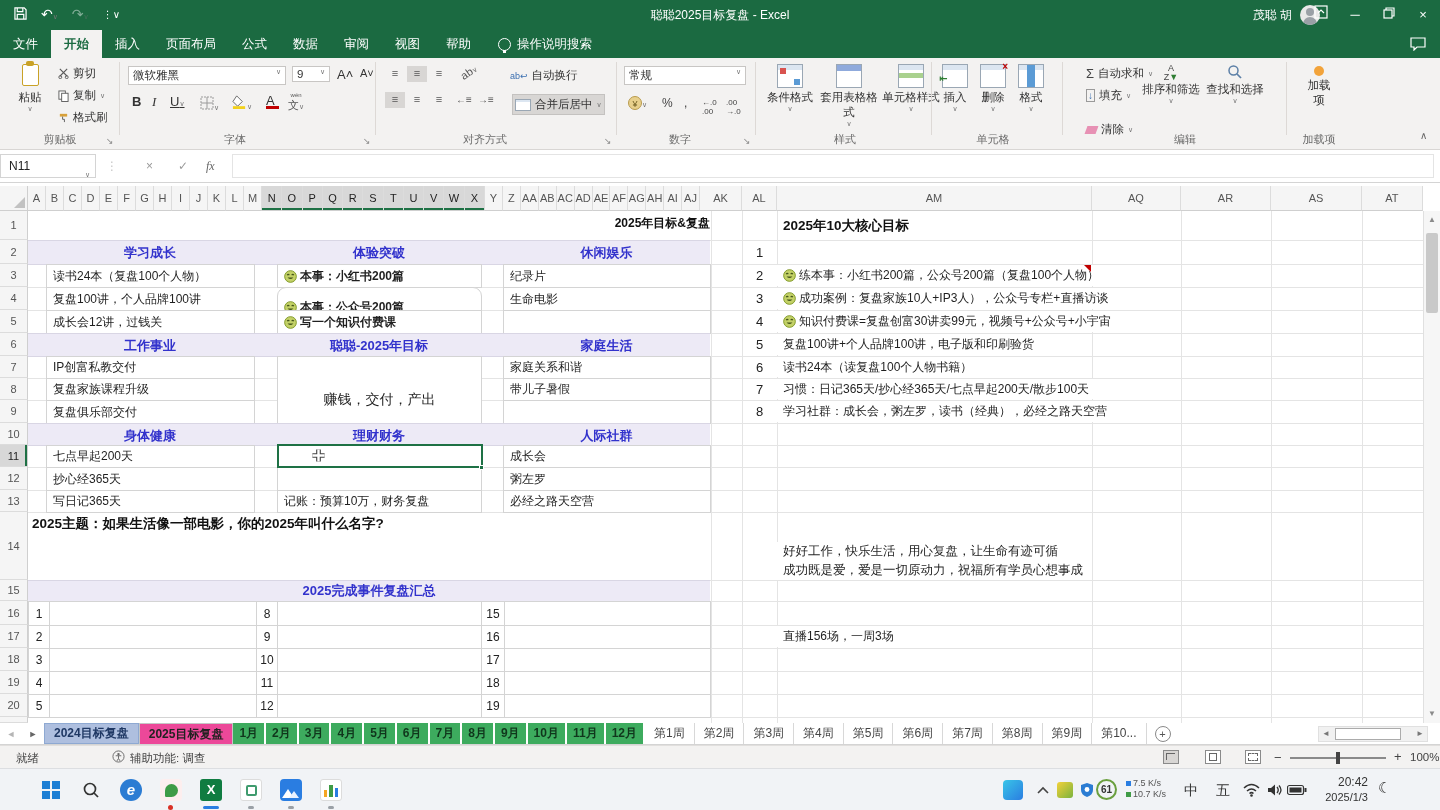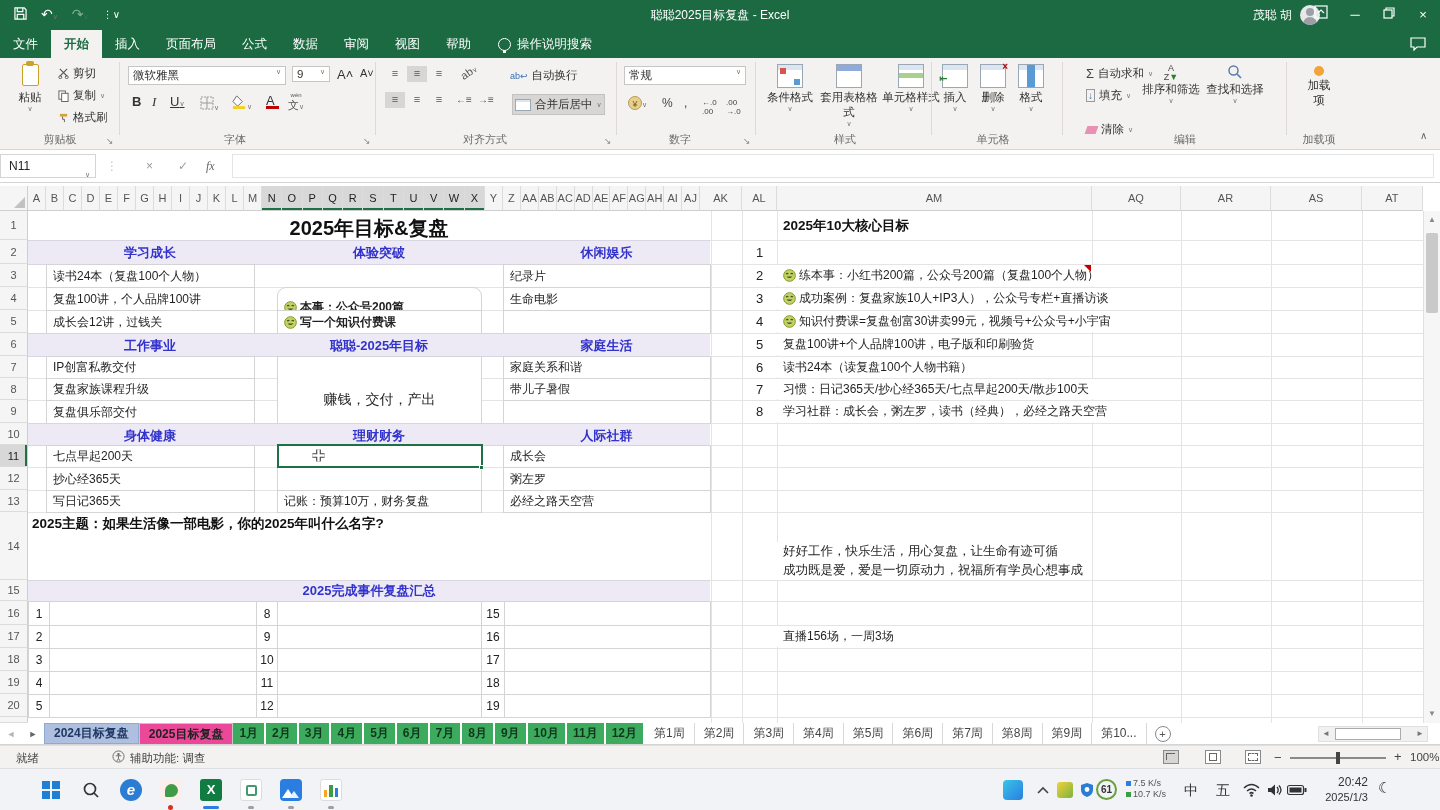--- a/index.html
+++ b/index.html
@@ -58,21 +58,21 @@
   #corner { position:absolute; left:0; top:0; width:28px; height:25px; background:#f5f5f5; border-right:1px solid #cfcfcf; border-bottom:1px solid #cfcfcf; }
   #corner:after { content:""; position:absolute; right:2px; bottom:2px; border-left:11px solid transparent; border-bottom:11px solid #c2c2c2; }
   .rowhead { position:absolute; left:0; width:28px; background:#f5f5f5; border-right:1px solid #cfcfcf; border-bottom:1px solid #dcdcdc; font-size:11px; color:#555; text-align:center; }
   .rowhead.sel { background:#d8d8d8; box-shadow:inset -2px 0 0 #1e7145; color:#222; }
   .rowline { position:absolute; left:28px; width:1395px; height:1px; background:#e4e4e4; }
   .vline { position:absolute; width:1px; background:#e4e4e4; }
   .tcell { position:absolute; background:#fff; border:1px solid #d4d4d4; font-size:12px; color:#1f1f1f; padding:0 6px; display:flex; align-items:center; white-space:nowrap; overflow:hidden; }
   .tcell.bold { font-weight:bold; }
   .hband { position:absolute; background:#edeaf6; border-top:1px solid #d9d6e4; border-bottom:1px solid #d9d6e4; }
   .bluehead { position:absolute; color:#3232cc; font-weight:bold; font-size:13px; text-align:center; }
-  .bigtitle { position:absolute; font-weight:bold; font-size:20px; color:#111; text-align:center; }
+  .bigtitle { position:absolute; font-weight:bold; font-size:12px; color:#111; text-align:right; }
   .theme { position:absolute; font-weight:bold; font-size:13.5px; color:#111; padding:3px 4px; }
   .numcell { position:absolute; background:#fff; border:1px solid #d4d4d4; font-size:12px; color:#222; display:flex; align-items:center; justify-content:center; }
   .rnum { position:absolute; font-size:13px; color:#222; text-align:center; }
   .rtext { position:absolute; background:#fff; font-size:12px; color:#1f1f1f; display:flex; align-items:center; white-space:nowrap; padding:0 6px; }
   .rtitle { position:absolute; font-weight:bold; font-size:13.5px; color:#111; display:flex; align-items:center; padding:0 6px; white-space:nowrap; }
   .smiley { width:13px; height:13px; margin-right:3px; flex:0 0 auto; }
   #sel-cell { position:absolute; border:2px solid #1e7145; background:transparent; z-index:5; }
   
   #vscroll { position:absolute; right:0; top:25px; width:17px; bottom:0; background:#f6f6f6; border-left:1px solid #e0e0e0; }
   .sbtn { position:absolute; left:0; width:16px; height:18px; text-align:center; font-size:8px; color:#8a8a8a; line-height:18px; }
@@ -445,20 +445,25 @@
       <div class="vline" style="left: 1092px; top: 25px; height: 512px;"></div>
       <div class="vline" style="left: 1181px; top: 25px; height: 512px;"></div>
       <div class="vline" style="left: 1271px; top: 25px; height: 512px;"></div>
       <div class="vline" style="left: 1362px; top: 25px; height: 512px;"></div>
       <div class="bigtitle" style="left: 28px; width: 682px; top: 29px;">2025年目标&amp;复盘</div>
       <div class="hband" style="left: 28px; width: 682px; top: 54px; height: 25px;"></div>
       <div class="bluehead" style="left: 26px; width: 248px; top: 58px;">学习成长</div>
       <div class="bluehead" style="left: 257px; width: 244px; top: 58px;">体验突破</div>
       <div class="bluehead" style="left: 483px; width: 247px; top: 58px;">休闲娱乐</div>
       <div class="tcell" style="left: 46px; width: 209px; top: 78px; height: 24px;">读书24本（复盘100个人物）</div>
+      <div class="tcell bold" style="left: 277px; width: 205px; top: 78px; height: 24px;"><svg class="smiley" viewBox="0 0 20 20">
+          <circle cx="10" cy="10" r="9" fill="#c3d167" stroke="#7a941f" stroke-width="1.4"></circle>
+          <path d="M4.8 7.8 q1.7 -2.2 3.4 0 M11.8 7.8 q1.7 -2.2 3.4 0" stroke="#44551a" fill="none" stroke-width="1.6"></path>
+          <path d="M5.5 11.5 q4.5 5 9 0 z" fill="#44551a"></path>
+        </svg>本事：小红书200篇</div>
       <div class="tcell" style="left: 503px; width: 208px; top: 78px; height: 24px;">纪录片</div>
       <div class="tcell" style="left: 46px; width: 209px; top: 101px; height: 24px;">复盘100讲，个人品牌100讲</div>
       <div class="tcell bold" style="left: 277px; width: 205px; top: 101px; height: 40px; border-radius: 9px;"><svg class="smiley" viewBox="0 0 20 20">
           <circle cx="10" cy="10" r="9" fill="#c3d167" stroke="#7a941f" stroke-width="1.4"></circle>
           <path d="M4.8 7.8 q1.7 -2.2 3.4 0 M11.8 7.8 q1.7 -2.2 3.4 0" stroke="#44551a" fill="none" stroke-width="1.6"></path>
           <path d="M5.5 11.5 q4.5 5 9 0 z" fill="#44551a"></path>
         </svg>本事：公众号200篇</div>
       <div class="tcell" style="left: 503px; width: 208px; top: 101px; height: 24px;">生命电影</div>
       <div class="tcell" style="left: 46px; width: 209px; top: 124px; height: 24px;">成长会12讲，过钱关</div>
       <div class="tcell bold" style="left: 277px; width: 205px; top: 124px; height: 24px;"><svg class="smiley" viewBox="0 0 20 20">

